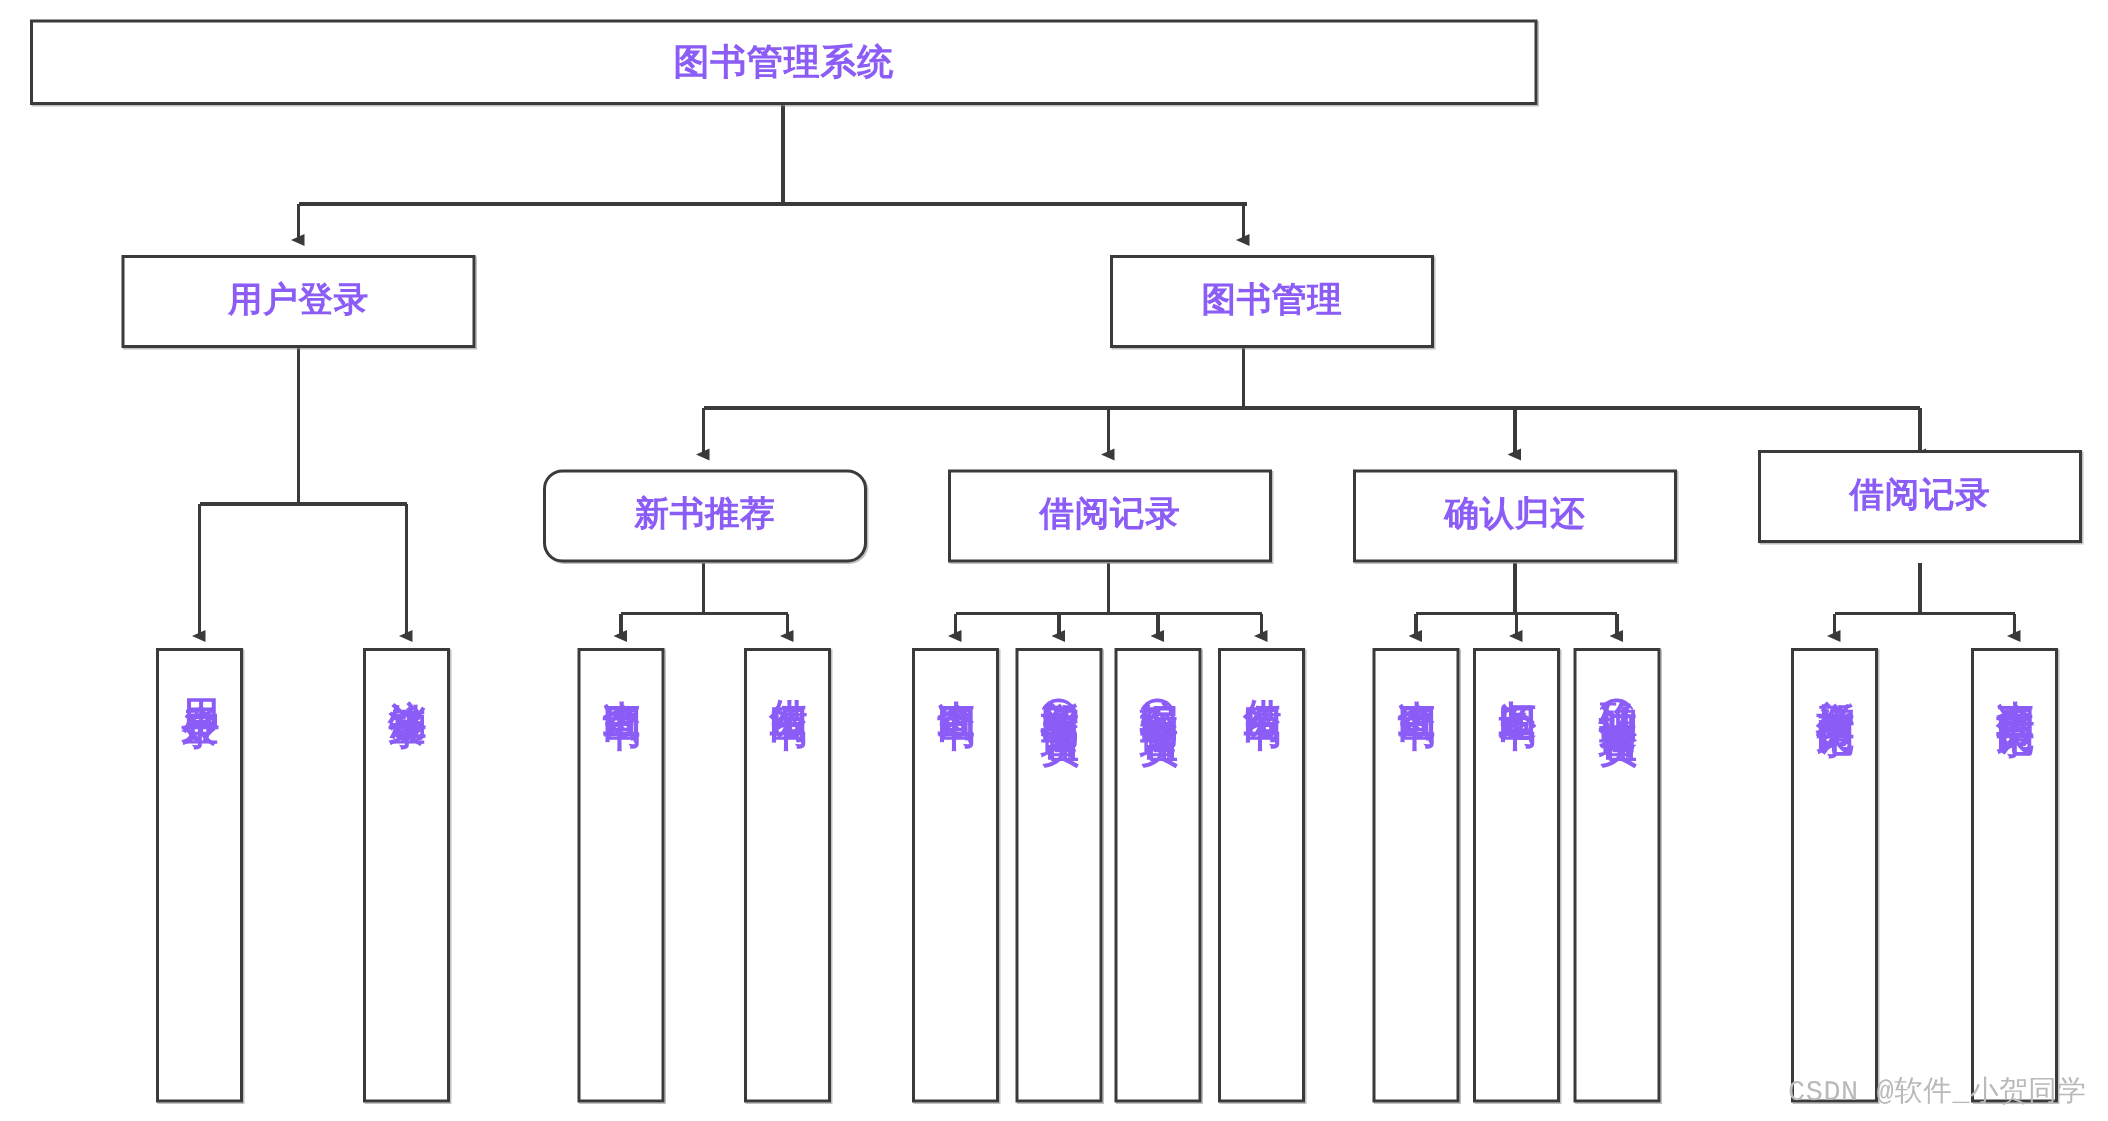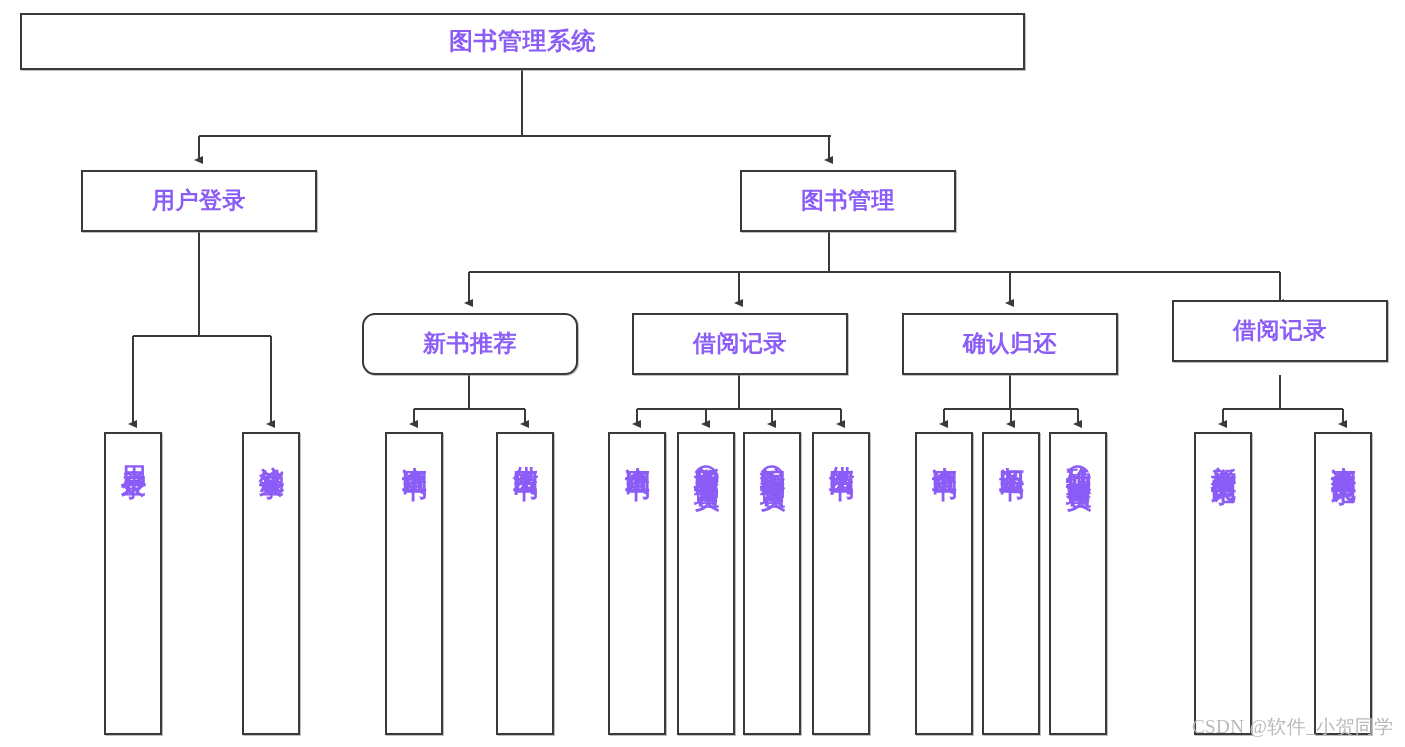--- a/index.html
+++ b/index.html
@@ -61,21 +61,21 @@
   }
   .node.root .lbl { font-size: 24px; }
   .watermark {
     position: absolute;
     left: 1192px;
     top: 714px;
     font-size: 19px;
     color: #b9b9b9;
     white-space: nowrap;
     letter-spacing: 0.4px;
-    font-family: Liberation Serif, serif;
+    font-family: Liberation Mono, monospace;
   }
 </style>
 </head>
 <body>
 
 <div id="canvas">
 
   <svg class="edges" viewBox="0 0 1405 747">
     <defs>
       <marker id="arrow" markerWidth="10" markerHeight="10" refX="5" refY="5" orient="auto" markerUnits="userSpaceOnUse">

